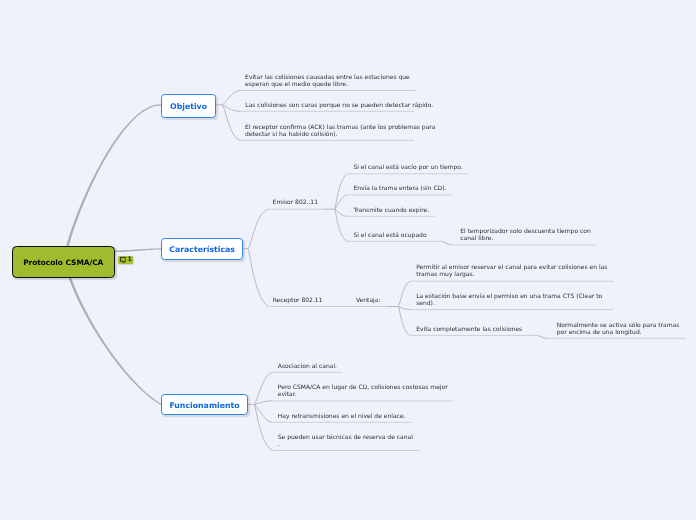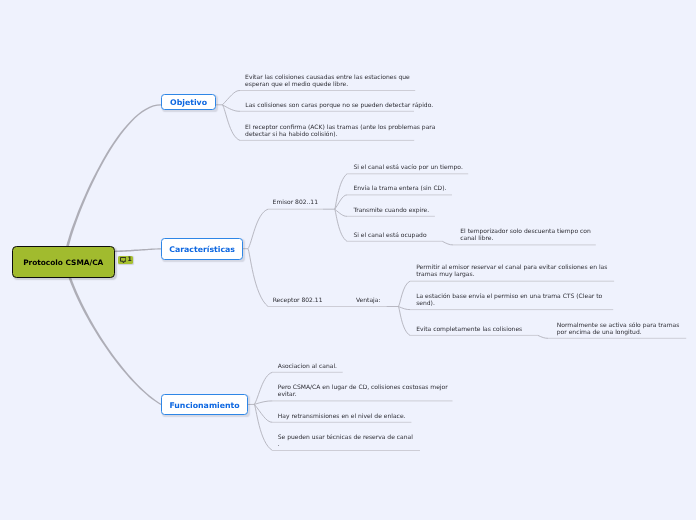--- a/index.html
+++ b/index.html
@@ -66,21 +66,21 @@
 <path d="M254.30,404.40 C261.58,402.05 266.58,400.81 272.50,400.90" fill="none" stroke="#aeaeb7" stroke-width="0.85"></path>
 <path d="M272.50,400.90 L452.50,400.90" fill="none" stroke="#c6c6cf" stroke-width="0.85"></path>
 <path d="M254.30,404.40 C261.09,412.19 265.91,422.45 272.50,422.30" fill="none" stroke="#aeaeb7" stroke-width="0.85"></path>
 <path d="M272.50,422.30 L411.40,422.30" fill="none" stroke="#c6c6cf" stroke-width="0.85"></path>
 <path d="M254.30,404.40 C256.16,406.70 259.40,443.02 272.50,450.50" fill="none" stroke="#aeaeb7" stroke-width="0.85"></path>
 <path d="M272.50,450.50 L420.00,450.50" fill="none" stroke="#c6c6cf" stroke-width="0.85"></path>
 </svg>
 <div class="box rootbox" style="left:11.70px;top:246.40px;width:103.10px;height:32px;">
       <span class="rootlabel">Protocolo CSMA/CA</span>
     </div>
-<div class="box mainbox" style="left:160.80px;top:94.10px;width:55.50px;height:16px;">
+<div class="box mainbox" style="left:160.80px;top:94.10px;width:55.50px;height:24px;">
       <span class="mainlabel">Objetivo</span>
     </div>
 <div class="box mainbox" style="left:160.80px;top:238.10px;width:82.60px;height:22.40px;">
       <span class="mainlabel">Características</span>
     </div>
 <div class="box mainbox" style="left:160.80px;top:393.90px;width:87.40px;height:21.40px;">
       <span class="mainlabel">Funcionamiento</span>
     </div>
 <div class="leaf" style="left:245.10px;top:73.78px;">
       <div>Evitar las colisiones causadas entre las estaciones que</div>

